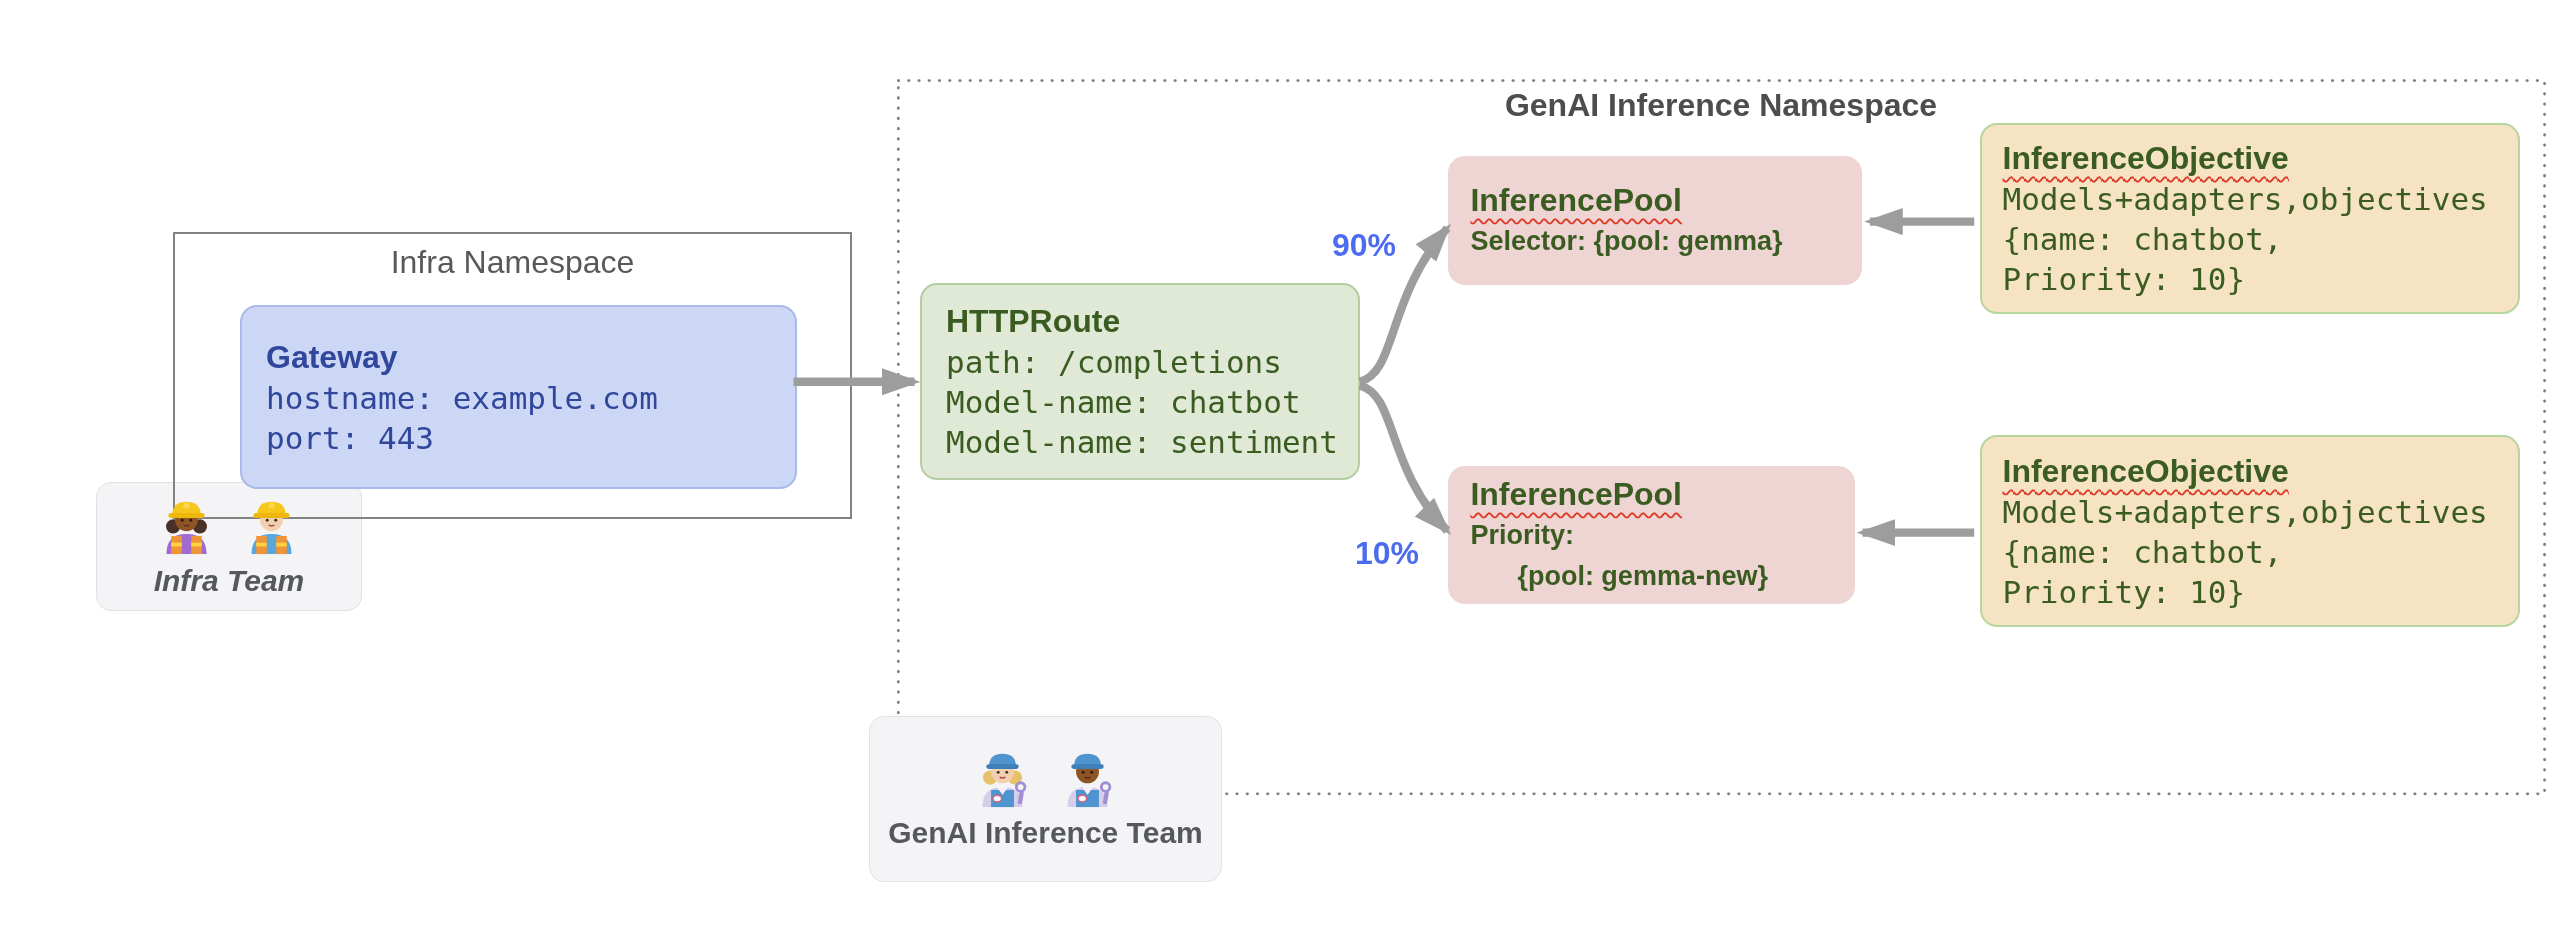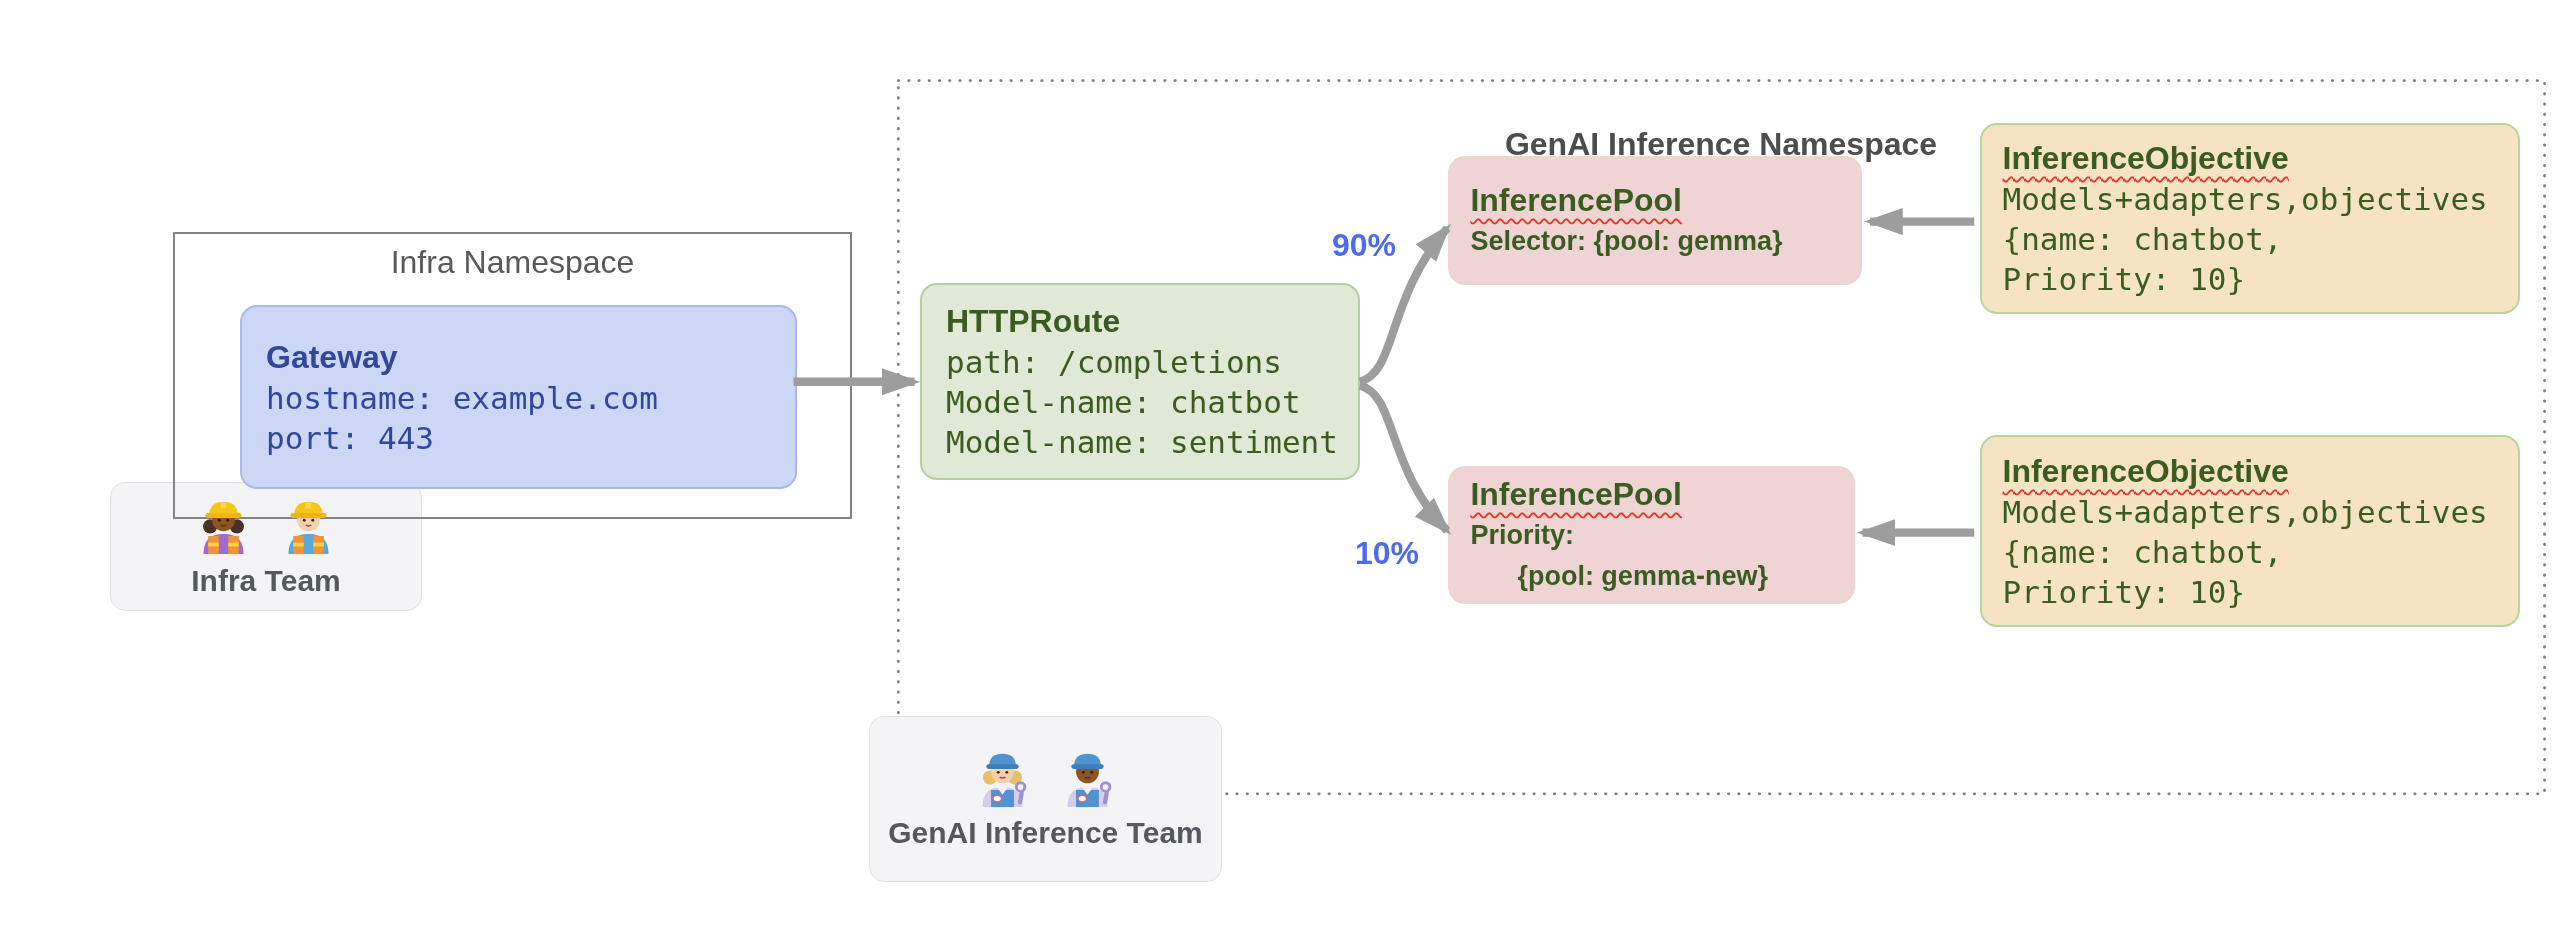--- a/index.html
+++ b/index.html
@@ -40,27 +40,27 @@
   .httproute{left:920px;top:283px;width:440px;height:197px;background:var(--route_fill);border:2.8px solid var(--route_border);padding:12px 24px;color:var(--green_text);}
 
   .pool{background:var(--pool_fill);padding:5.6px 22.4px;color:var(--green_text);}
   .pool-top{left:1448px;top:156px;width:414px;height:129px;}
   .pool-bottom{left:1448px;top:466px;width:407px;height:138px;}
 
   .objective{background:var(--objective_fill);border:2.8px solid var(--objective_border);padding:7.5px 20.5px;color:var(--green_text);}
   .obj-top{left:1980px;top:123px;width:540px;height:191px;}
   .obj-bottom{left:1980px;top:435px;width:540px;height:192px;}
 
-  .genai-title{left:897px;top:86px;width:1648px;margin-top:39px;}
+  .genai-title{left:897px;top:86px;width:1648px;}
 
   .team{box-sizing:border-box;border-radius:15px;background:var(--team_fill);border:1.9px solid var(--team_border);display:flex;align-items:center;justify-content:center;}
   .team-inner{position:relative;z-index:2;display:flex;flex-direction:column;align-items:center;gap:7.5px;}
   .team-label{font-weight:bold;font-size:30px;color:var(--team_text);white-space:nowrap;}
   .emoji-row{display:flex;gap:24px;align-items:flex-end;}
-  .infra-team{left:110px;top:482px;width:312px;height:129px;}
+  .infra-team{left:96px;top:482px;width:266px;height:129px;font-style:italic;}
   .genai-team{left:869px;top:716px;width:353px;height:166px;}
 
   .pct{font-weight:bold;font-size:32px;color:var(--percent_blue);white-space:nowrap;}
   .pct-90{left:1332px;top:227px;}
   .pct-10{left:1355px;top:535px;}
 </style>
 </head>
 <body>
 
 <div id="canvas">

